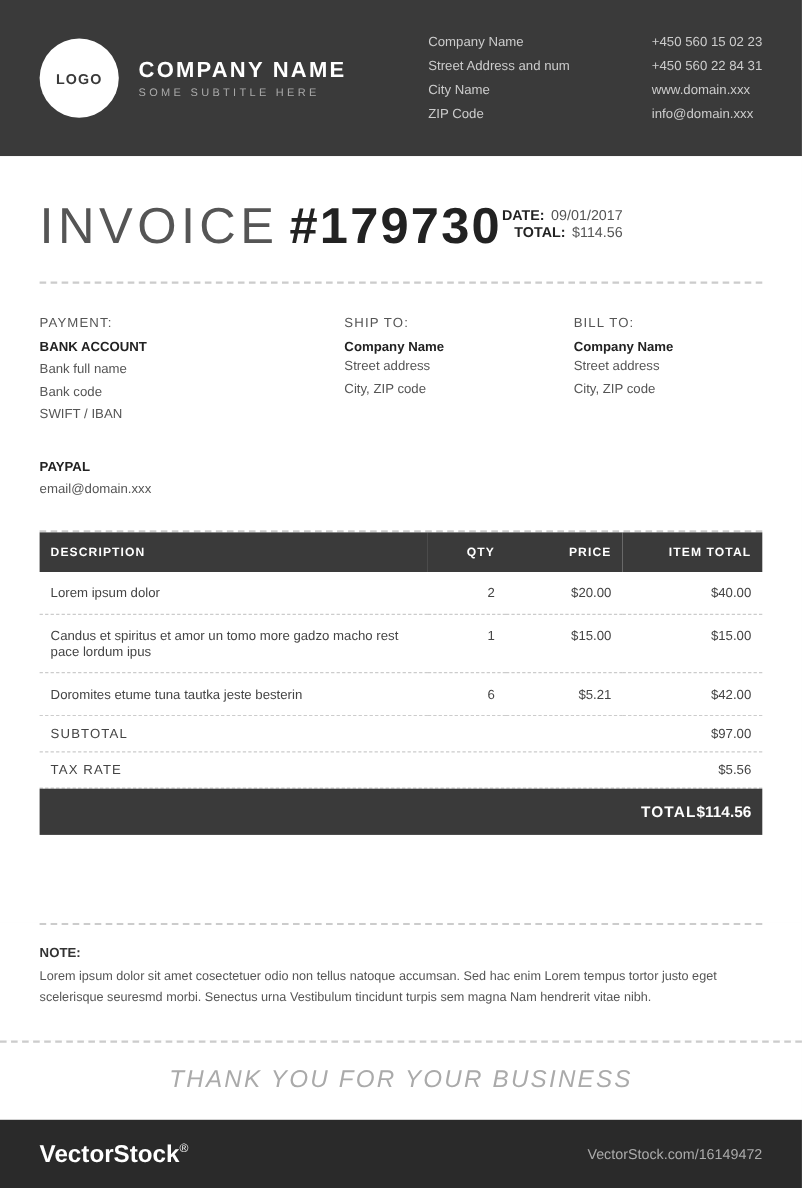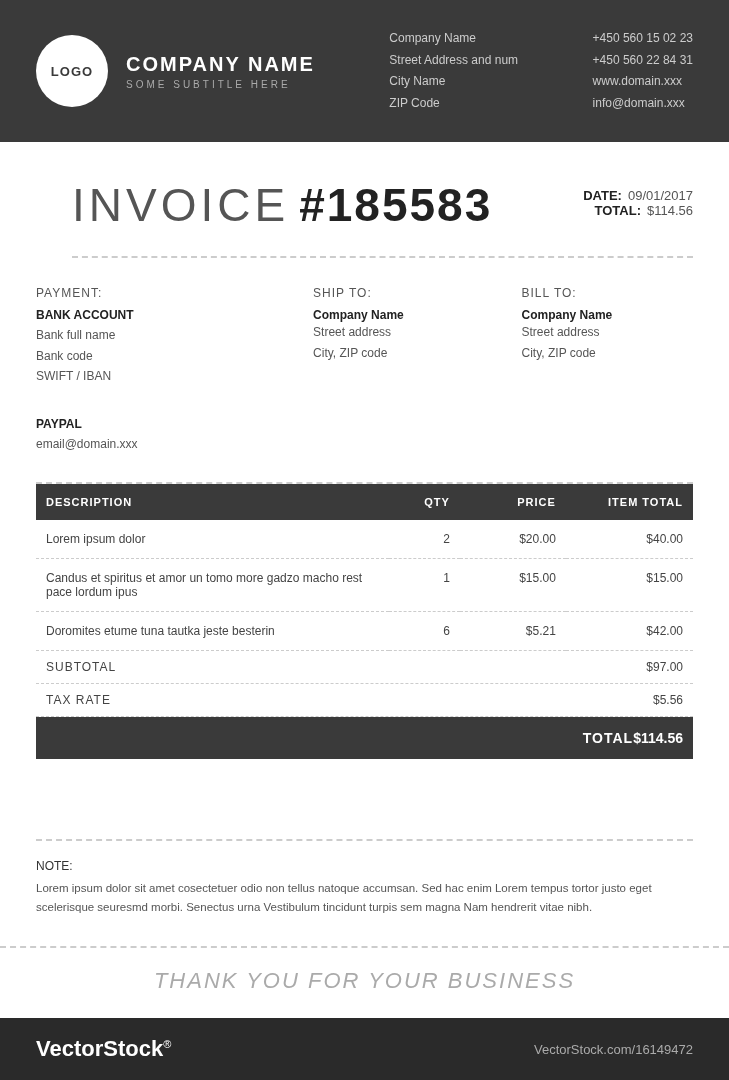--- a/index.html
+++ b/index.html
@@ -67,24 +67,22 @@
     
     .main {
       background: #fff;
       padding: 36px 36px 0 36px;
     }
 
     
     .invoice-title-row {
       display: flex;
       align-items: flex-start;
-      justify-content: space-between;
       padding-bottom: 24px;
       border-bottom: 2px dashed #ccc;
-      margin-left: 36px;
     }
     .invoice-title {
       display: flex;
       align-items: baseline;
       gap: 10px;
     }
     .invoice-word {
       font-size: 46px;
       font-weight: 200;
       color: #555;
@@ -253,21 +251,21 @@
       padding: 0 36px 28px 36px;
       background: #fff;
     }
     .note-divider {
       border: none;
       border-top: 2px dashed #ccc;
       margin-bottom: 18px;
     }
     .note-label {
       font-size: 12px;
-      font-weight: 400;
+      font-weight: 700;
       color: #333;
       text-transform: uppercase;
       margin-bottom: 6px;
     }
     .note-text {
       font-size: 11.5px;
       color: #555;
       line-height: 1.7;
     }
 
@@ -337,21 +335,21 @@
     <div>www.domain.xxx</div>
     <div>info@domain.xxx</div>
   </div>
 </div>
 
 <div class="main">
 
   <div class="invoice-title-row">
     <div class="invoice-title">
       <span class="invoice-word">INVOICE</span>
-      <span class="invoice-number">#185583</span>
+      <span class="invoice-number">#179730</span>
     </div>
     <div class="invoice-meta">
       <div class="meta-row">
         <span class="meta-label">DATE:</span>
         <span class="meta-value">09/01/2017</span>
       </div>
       <div class="meta-row">
         <span class="meta-label">TOTAL:</span>
         <span class="meta-value">$114.56</span>
       </div>

